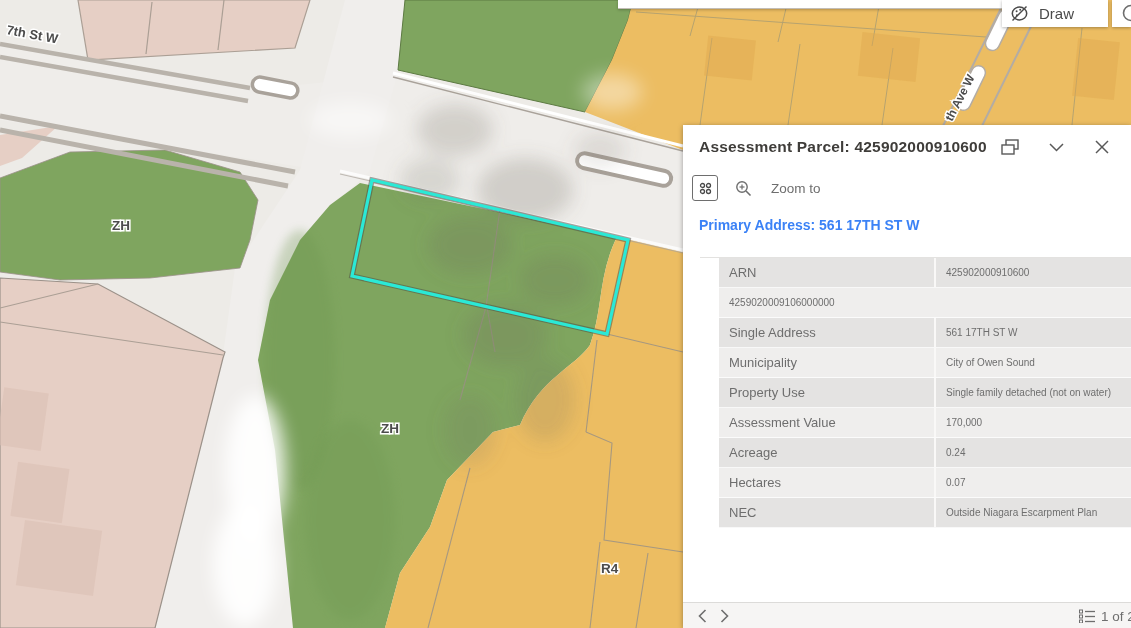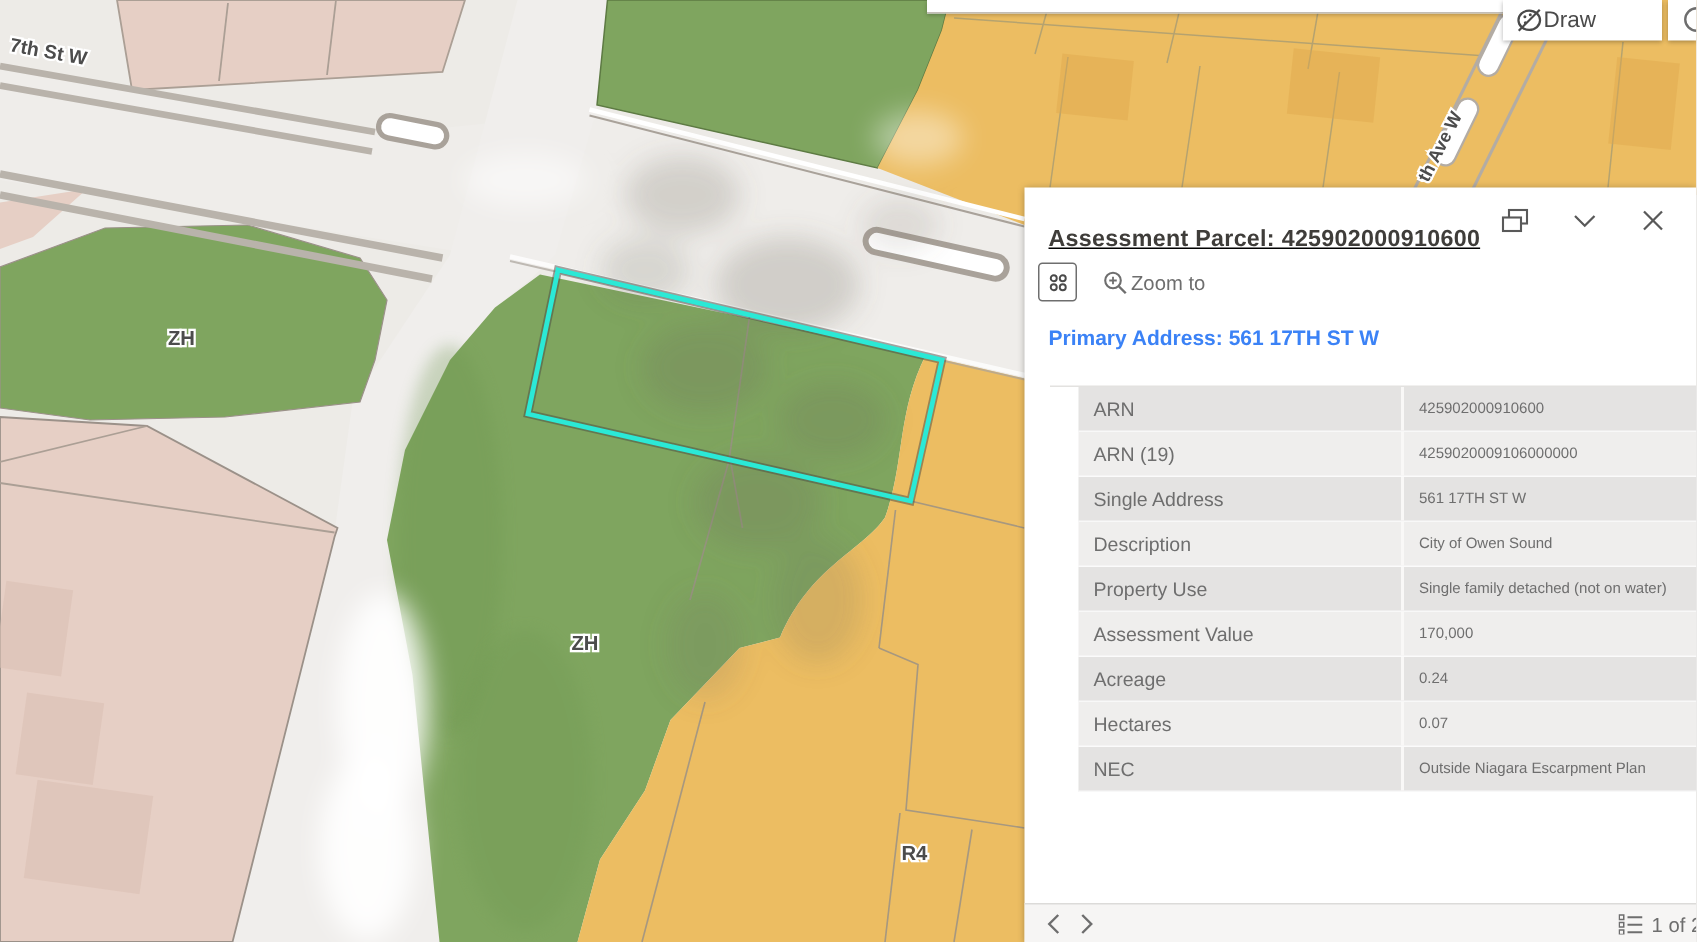--- a/index.html
+++ b/index.html
@@ -4,37 +4,37 @@
 <style>
   html,body{margin:0;padding:0;}
   body{font-family:"Liberation Sans",sans-serif;}
   #stage{position:relative;width:1131px;height:628px;overflow:hidden;background:#edebe7;}
   #map-svg{position:absolute;left:0;top:0;}
 
   
   .search-sliver{position:absolute;left:618px;top:0;width:384px;height:8px;background:#fff;
     border-bottom:1px solid #c2bdb6;box-shadow:0 1px 3px rgba(0,0,0,.25);}
   .draw-btn{position:absolute;left:1002px;top:0;width:106px;height:27px;background:#fff;
-    box-shadow:0 1px 3px rgba(0,0,0,.3);display:flex;align-items:center;gap:0;padding-left:8px;box-sizing:border-box;}
+    box-shadow:0 1px 3px rgba(0,0,0,.3);display:flex;align-items:center;gap:10px;padding-left:8px;box-sizing:border-box;}
   .draw-btn span{font-size:15px;color:#4a4a4a;}
   .search-frag{position:absolute;left:1112px;top:0;width:19px;height:27px;background:#fff;
     box-shadow:0 1px 3px rgba(0,0,0,.3);overflow:hidden;}
   .search-frag svg{position:absolute;left:8px;top:4px;}
 
   
   .popup{position:absolute;left:683px;top:125px;width:448px;height:503px;background:#fff;
     box-shadow:0 1px 5px rgba(0,0,0,.35);overflow:hidden;}
-  .popup-header{position:absolute;left:0;top:0;width:100%;height:44px;display:flex;align-items:flex-end;text-decoration:underline;}
+  .popup-header{position:absolute;left:0;top:0;width:100%;height:44px;display:flex;align-items:center;}
   .popup-title{font-size:15.5px;font-weight:bold;color:#3f3d3a;padding-left:16px;letter-spacing:.2px;}
   .hdr-icons{position:absolute;right:6px;top:0;height:44px;display:flex;align-items:center;}
   .hdr-icon{width:46px;height:44px;display:flex;align-items:center;justify-content:center;cursor:pointer;}
   .action-bar{position:absolute;left:0;top:44px;width:100%;height:38px;display:flex;align-items:center;}
   .grid-btn{width:24px;height:24px;border:1.4px solid #6e6e6e;border-radius:3px;margin-left:9px;
     display:flex;align-items:center;justify-content:center;cursor:pointer;background:#fff;}
-  .zoomto{display:flex;align-items:center;gap:2px;margin-left:17px;cursor:pointer;}
+  .zoomto{display:flex;align-items:center;gap:19px;margin-left:17px;cursor:pointer;}
   .zoomto span{font-size:13.5px;color:#6e6e6e;}
   .primary-address{position:absolute;left:16px;top:92px;font-size:14px;font-weight:bold;color:#3b82f6;}
   .attr-table{position:absolute;left:17px;top:132px;width:415px;height:345px;overflow:hidden;border-top:1px solid #e3e2e0;padding-left:19px;}
   .attr-row{display:flex;border-bottom:1px solid rgba(255,255,255,.75);}
   .attr-row:nth-child(odd){background:#e4e3e2;}
   .attr-row:nth-child(even){background:#efeeed;}
   .attr-label{width:217px;box-sizing:border-box;padding:6px 10px;font-size:13px;color:#6e6e6e;
     line-height:17px;border-right:2px solid #f9f8f7;}
   .attr-value{width:198px;box-sizing:border-box;padding:6px 10px;font-size:10px;color:#6e6e6e;line-height:17px;}
   .pager{position:absolute;left:0;top:477px;width:100%;height:26px;background:#f6f5f4;border-top:1px solid #dcdbd9;}
@@ -233,29 +233,28 @@
     </div>
 
     <div class="primary-address">Primary Address: 561 17TH ST W</div>
 
     <div class="attr-table">
         <div class="attr-row">
           <div class="attr-label">ARN</div>
           <div class="attr-value">425902000910600</div>
         </div>
         <div class="attr-row">
-          <div class="attr-label">ARN (19)</div>
           <div class="attr-value">4259020009106000000</div>
         </div>
         <div class="attr-row">
           <div class="attr-label">Single Address</div>
           <div class="attr-value">561 17TH ST W</div>
         </div>
         <div class="attr-row">
-          <div class="attr-label">Description</div>
+          <div class="attr-label">Municipality</div>
           <div class="attr-value">City of Owen Sound</div>
         </div>
         <div class="attr-row">
           <div class="attr-label">Property Use</div>
           <div class="attr-value">Single family detached (not on water)</div>
         </div>
         <div class="attr-row">
           <div class="attr-label">Assessment Value</div>
           <div class="attr-value">170,000</div>
         </div>

